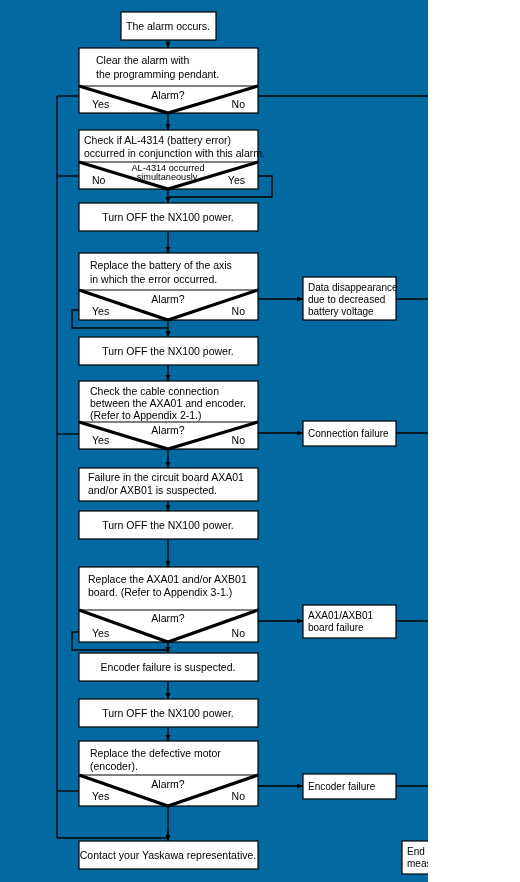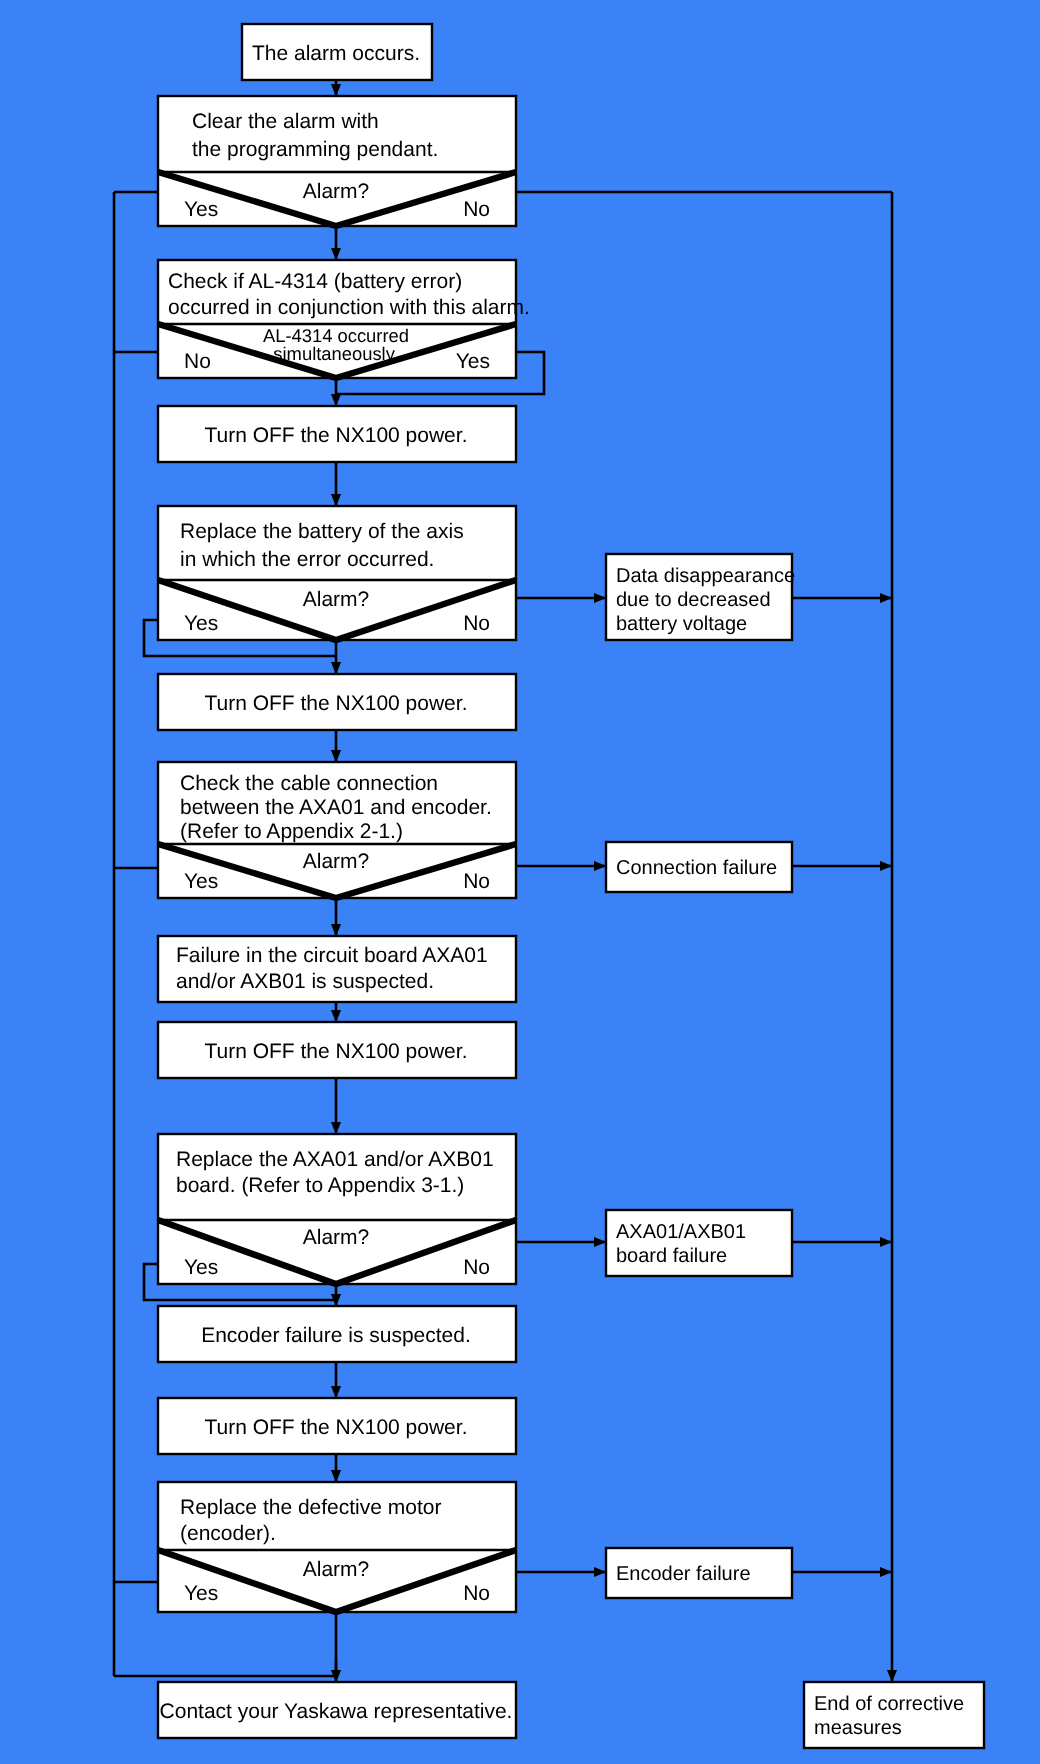--- a/index.html
+++ b/index.html
@@ -5,23 +5,23 @@
   html, body {
     margin: 0;
     padding: 0;
     background: #ffffff;
   }
   body {
     font-family: "Liberation Sans", sans-serif;
   }
   #chart-root {
     position: relative;
-    width: 520px;
+    width: 428px;
     height: 882px;
-    background: #3b82f6;
+    background: #0369a1;
     overflow: hidden;
   }
   svg#flow {
     display: block;
     width: 520px;
     height: 882px;
   }
   .box-rect {
     fill: #ffffff;
     stroke: #000000;

